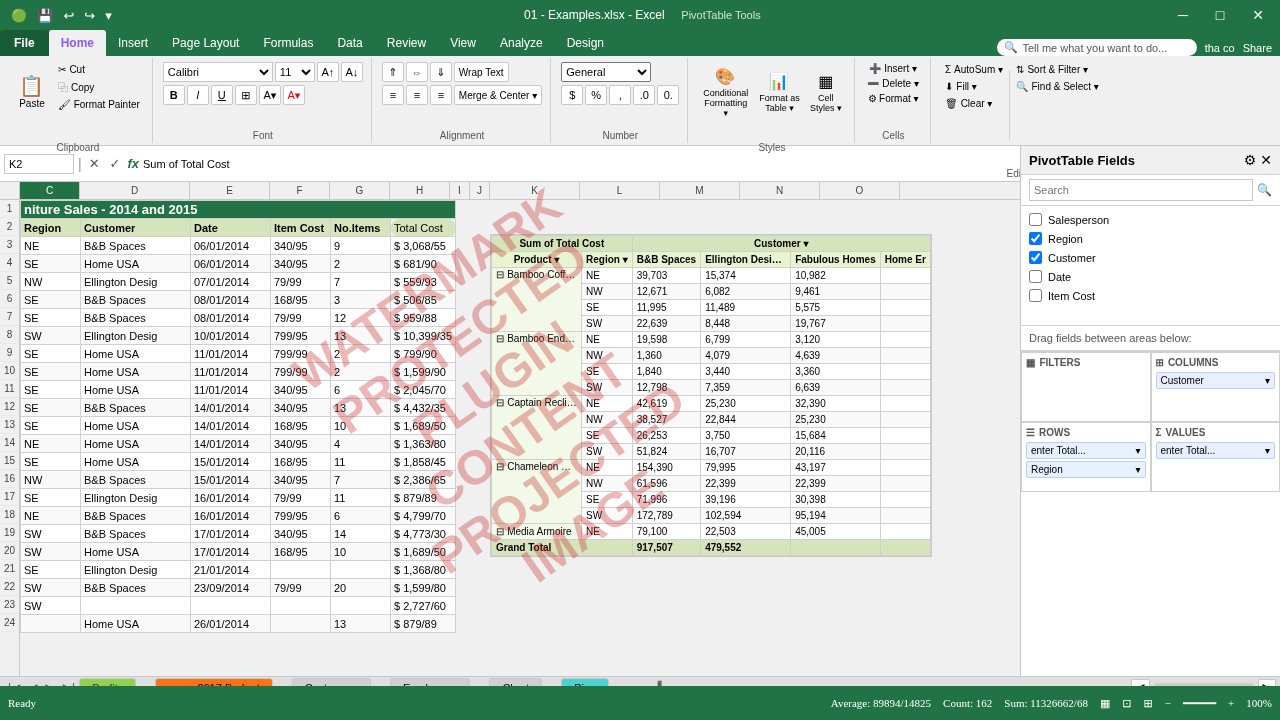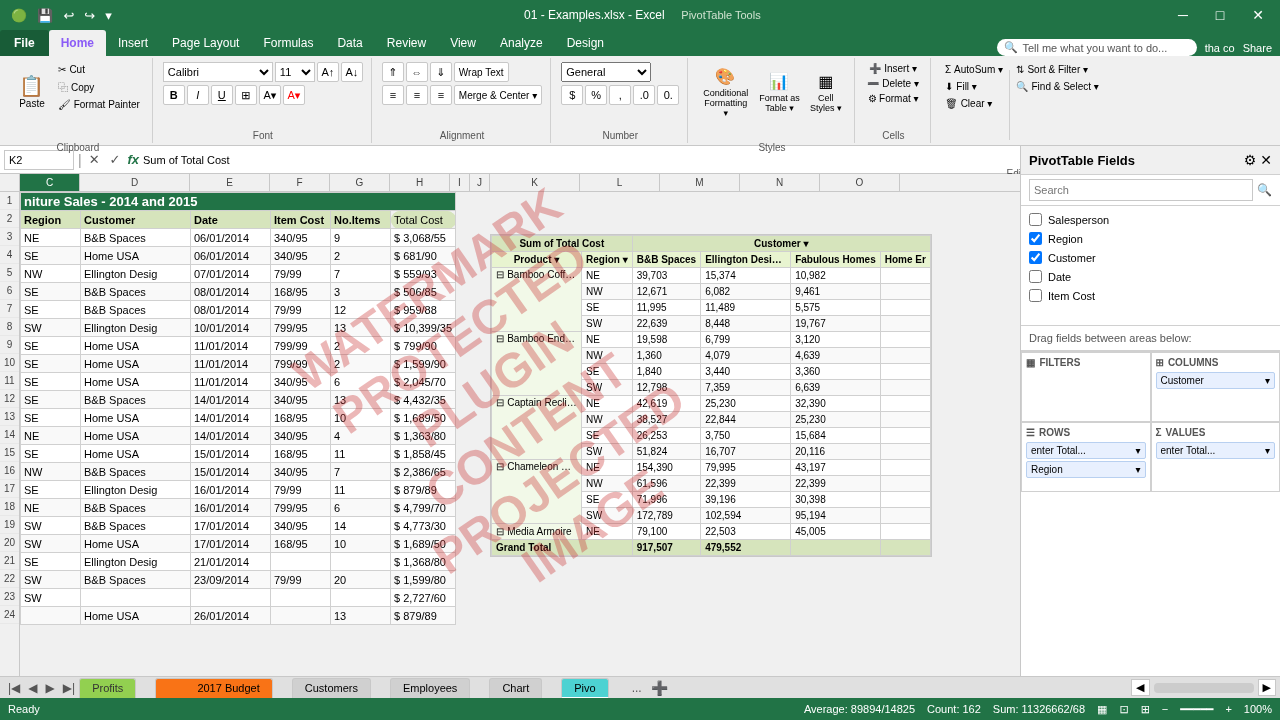--- a/index.html
+++ b/index.html
@@ -133,21 +133,21 @@
     }
     .col2 { display: flex; flex-direction: column; gap: 2px; }
     .row2 { display: flex; gap: 2px; align-items: center; }
 
     
     .formula-bar {
       background: white;
       border-bottom: 1px solid #c8c8c8;
       display: flex;
       align-items: center;
-      height: 28px;
+      height: 36px;
       padding: 0 4px;
       gap: 4px;
     }
     .cell-ref {
       width: 70px;
       border: 1px solid #c8c8c8;
       height: 20px;
       font-size: 11px;
       padding: 0 4px;
       display: flex; align-items: center;
@@ -253,28 +253,29 @@
       height: 20px;
       display: flex; align-items: center;
     }
     .sheet-tab.active { background: white; border-bottom: 1px solid white; }
     .sheet-tab.green { background: #92d050; color: #333; }
     .tab-nav { font-size: 12px; padding: 2px 4px; cursor: pointer; color: #555; }
     .add-sheet { font-size: 14px; padding: 2px 6px; cursor: pointer; }
 
     
     .status-bar {
-      height: 22px;
+      height: 34px;
       background: #217346;
       color: white;
       display: flex;
       align-items: center;
       justify-content: space-between;
       padding: 0 8px;
       font-size: 11px;
+      font-family: Liberation Serif, serif;
     }
     .status-right { display: flex; gap: 12px; align-items: center; }
 
     
     .pivot-panel {
       position: absolute;
       right: 0;
       top: 146px;
       width: 260px;
       height: calc(720px - 146px - 22px);

